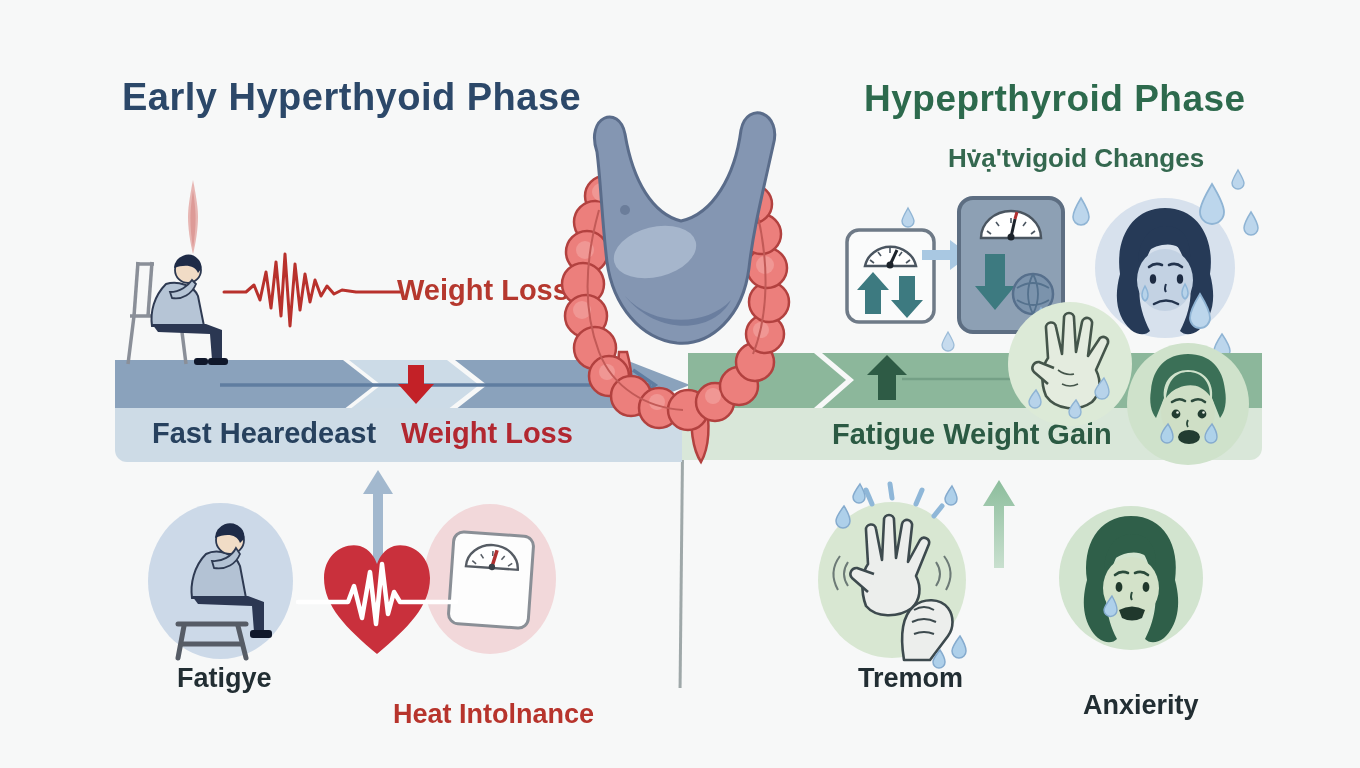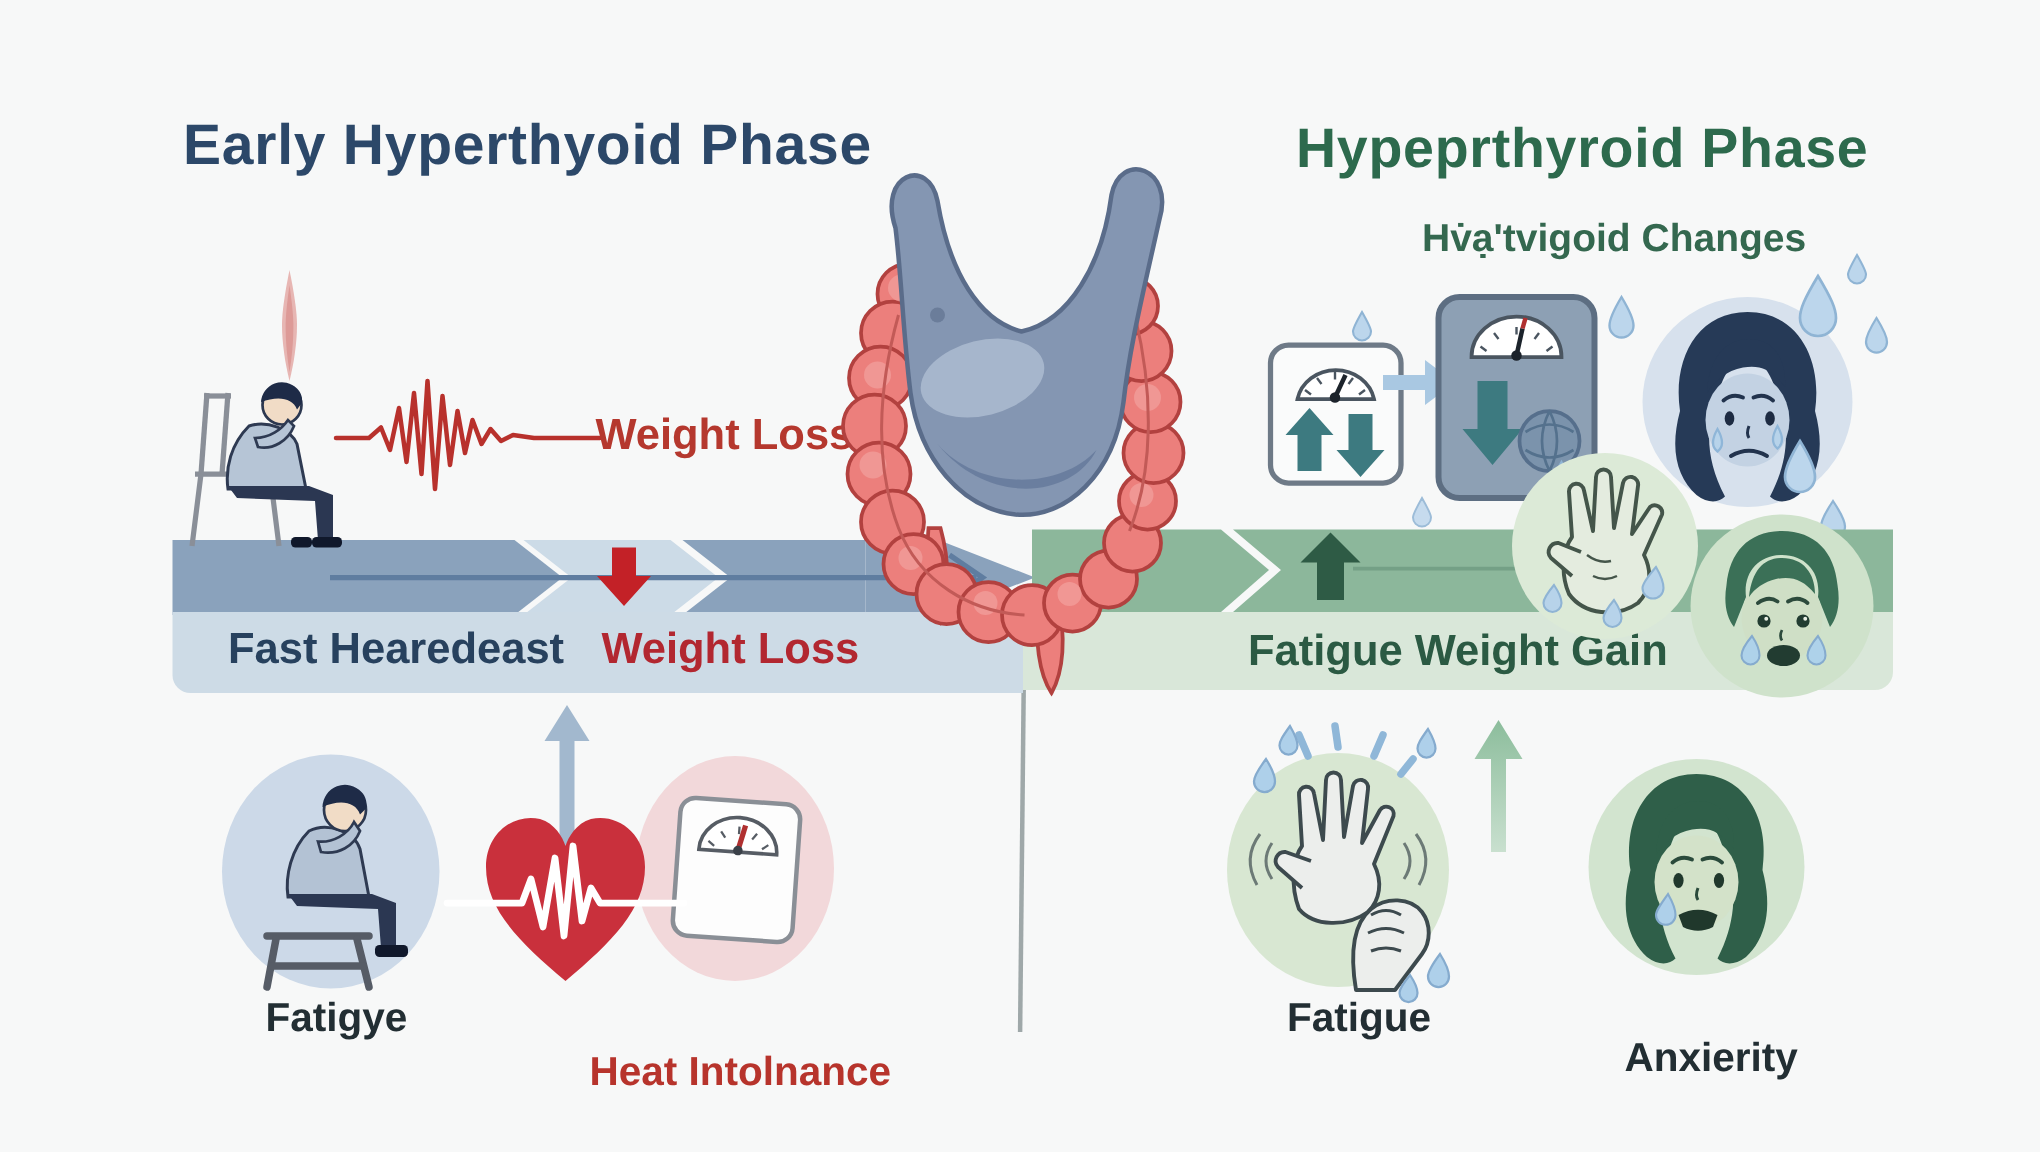--- a/index.html
+++ b/index.html
@@ -303,21 +303,21 @@
       <line x1="98" y1="26" x2="104" y2="12"></line>
         <line x1="116" y1="38" x2="124" y2="28"></line>
     </g>
 
     <path d="M26,28 c5,8 6,12 6,15 a7,7 0 0 1 -14,0 c0,-3 2,-7 8,-15 Z" fill="#aed0ea" stroke="#85abce" stroke-width="1.5"></path>
     <path d="M42,6 c4,7 5,10 5,13 a6,6 0 0 1 -12,0 c0,-3 2,-6 7,-13 Z" fill="#aed0ea" stroke="#85abce" stroke-width="1.5"></path>
     <path d="M134,8 c4,7 5,10 5,13 a6,6 0 0 1 -12,0 c0,-3 2,-6 7,-13 Z" fill="#aed0ea" stroke="#85abce" stroke-width="1.5"></path>
     <path d="M142,158 c5,8 6,12 6,15 a7,7 0 0 1 -14,0 c0,-3 2,-7 8,-15 Z" fill="#aed0ea" stroke="#85abce" stroke-width="1.5"></path>
     <path d="M122,172 c4,6 5,9 5,12 a6,6 0 0 1 -12,0 c0,-3 2,-6 7,-12 Z" fill="#aed0ea" stroke="#85abce" stroke-width="1.5"></path>
   </svg>
-  <div class="abs caption" style="left:858px;top:663px;">Fatigue</div>
+  <div class="abs caption" style="left:858px;top:663px;">Tremom</div>
 
   <svg class="abs" style="left:978px;top:476px;" width="42" height="94">
     <defs>
       <linearGradient id="gfade" x1="0" y1="0" x2="0" y2="1">
         <stop offset="0" stop-color="#8cbd9c"></stop>
           <stop offset="1" stop-color="#c9e0cf"></stop>
       </linearGradient>
     </defs>
     <polygon points="16,30 16,92 26,92 26,30 37,30 21,4 5,30" fill="url(#gfade)"></polygon>
   </svg>

